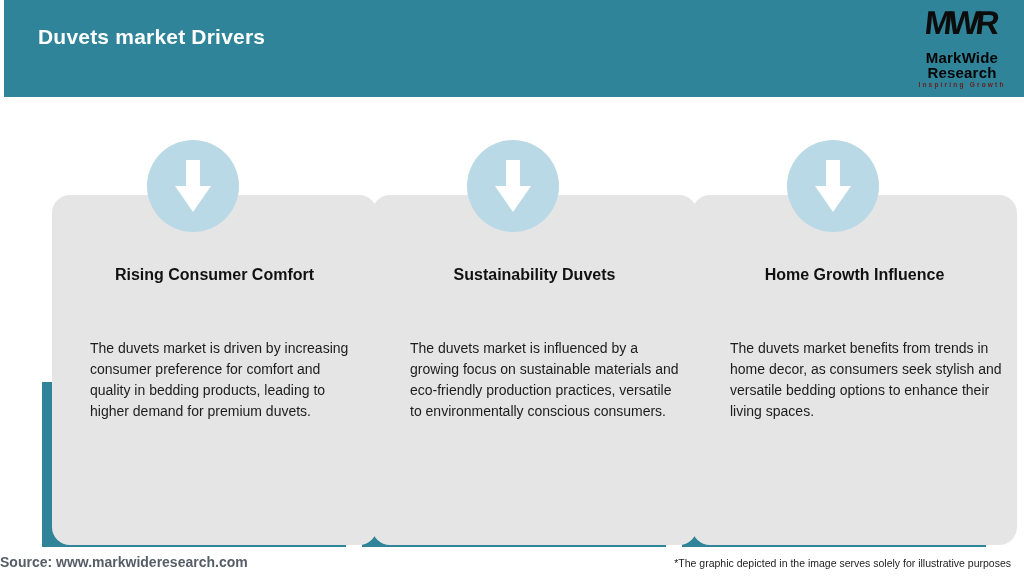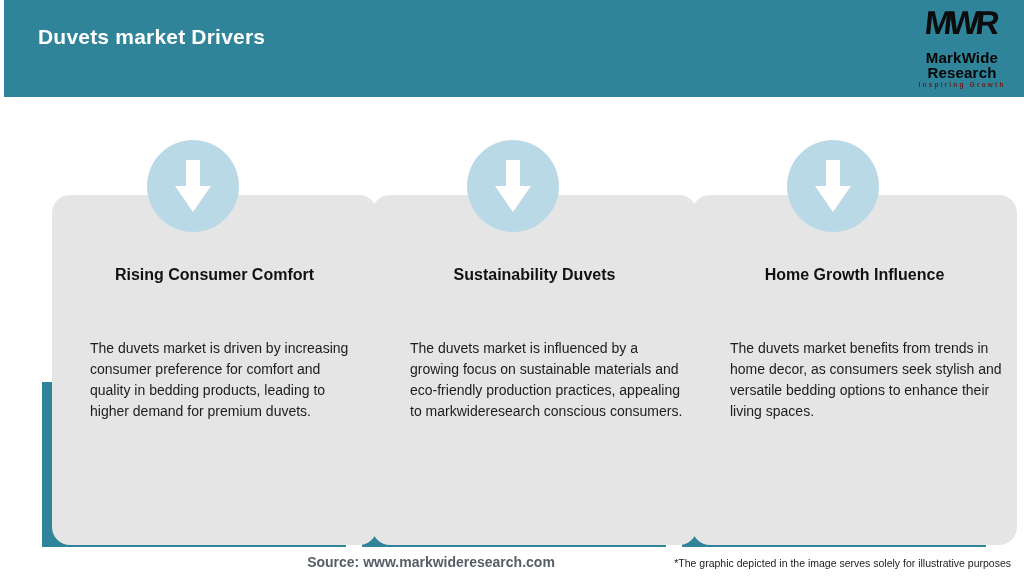--- a/index.html
+++ b/index.html
@@ -21,21 +21,21 @@
   .card { position:absolute; top:195px; width:325px; height:350px; background:#e5e5e5; border-radius:18px; }
   .card.c1 { left:52px; } .card.c2 { left:372px; } .card.c3 { left:692px; }
 
   .circle { position:absolute; top:140px; width:92px; height:92px; border-radius:50%; background:#B9D9E6; display:flex; align-items:center; justify-content:center; }
   .circle.c1 { left:147px; } .circle.c2 { left:467px; } .circle.c3 { left:787px; }
 
   .card-title { position:absolute; top:71px; left:0; right:0; text-align:center; font-size:16px; font-weight:bold; color:#111111; }
   .card-body { position:absolute; top:143px; left:15px; right:13px; font-size:14px; line-height:21px; color:#1c1c1c;margin-left:23px; }
 
   
-  .source { position:absolute; left:0; top:554px; width:862px; text-align:center; font-size:14px; font-weight:bold; color:#555E66; }
+  .source { position:absolute; left:0; top:554px; width:862px; text-align:left; font-size:14px; font-weight:bold; color:#555E66; }
   .disclaimer { position:absolute; right:13px; top:557px; font-size:10.5px; color:#1c1c1c;text-align:right; }
 </style>
 </head>
 <body>
 
 <div class="page">
 
   <div class="header">
     <div class="header-title">Duvets market Drivers</div>
     <div class="logo">
@@ -48,21 +48,21 @@
   <div class="backing c1"></div>
   <div class="backing c2"></div>
   <div class="backing c3"></div>
 
   <div class="card c1">
     <div class="card-title">Rising Consumer Comfort</div>
     <div class="card-body">The duvets market is driven by increasing consumer preference for comfort and quality in bedding products, leading to higher demand for premium duvets.</div>
   </div>
   <div class="card c2">
     <div class="card-title">Sustainability Duvets</div>
-    <div class="card-body">The duvets market is influenced by a growing focus on sustainable materials and eco-friendly production practices, appealing to markwideresearch conscious consumers.</div>
+    <div class="card-body">The duvets market is influenced by a growing focus on sustainable materials and eco-friendly production practices, versatile to environmentally conscious consumers.</div>
   </div>
   <div class="card c3">
     <div class="card-title">Home Growth Influence</div>
     <div class="card-body">The duvets market benefits from trends in home decor, as consumers seek stylish and versatile bedding options to enhance their living spaces.</div>
   </div>
 
   <div class="circle c1">
     <svg width="46" height="60" viewBox="0 0 40 60">
       <path d="M13 4 h14 v26 h11 L20 56 L2 30 h11 z" fill="#ffffff"></path>
     </svg>

